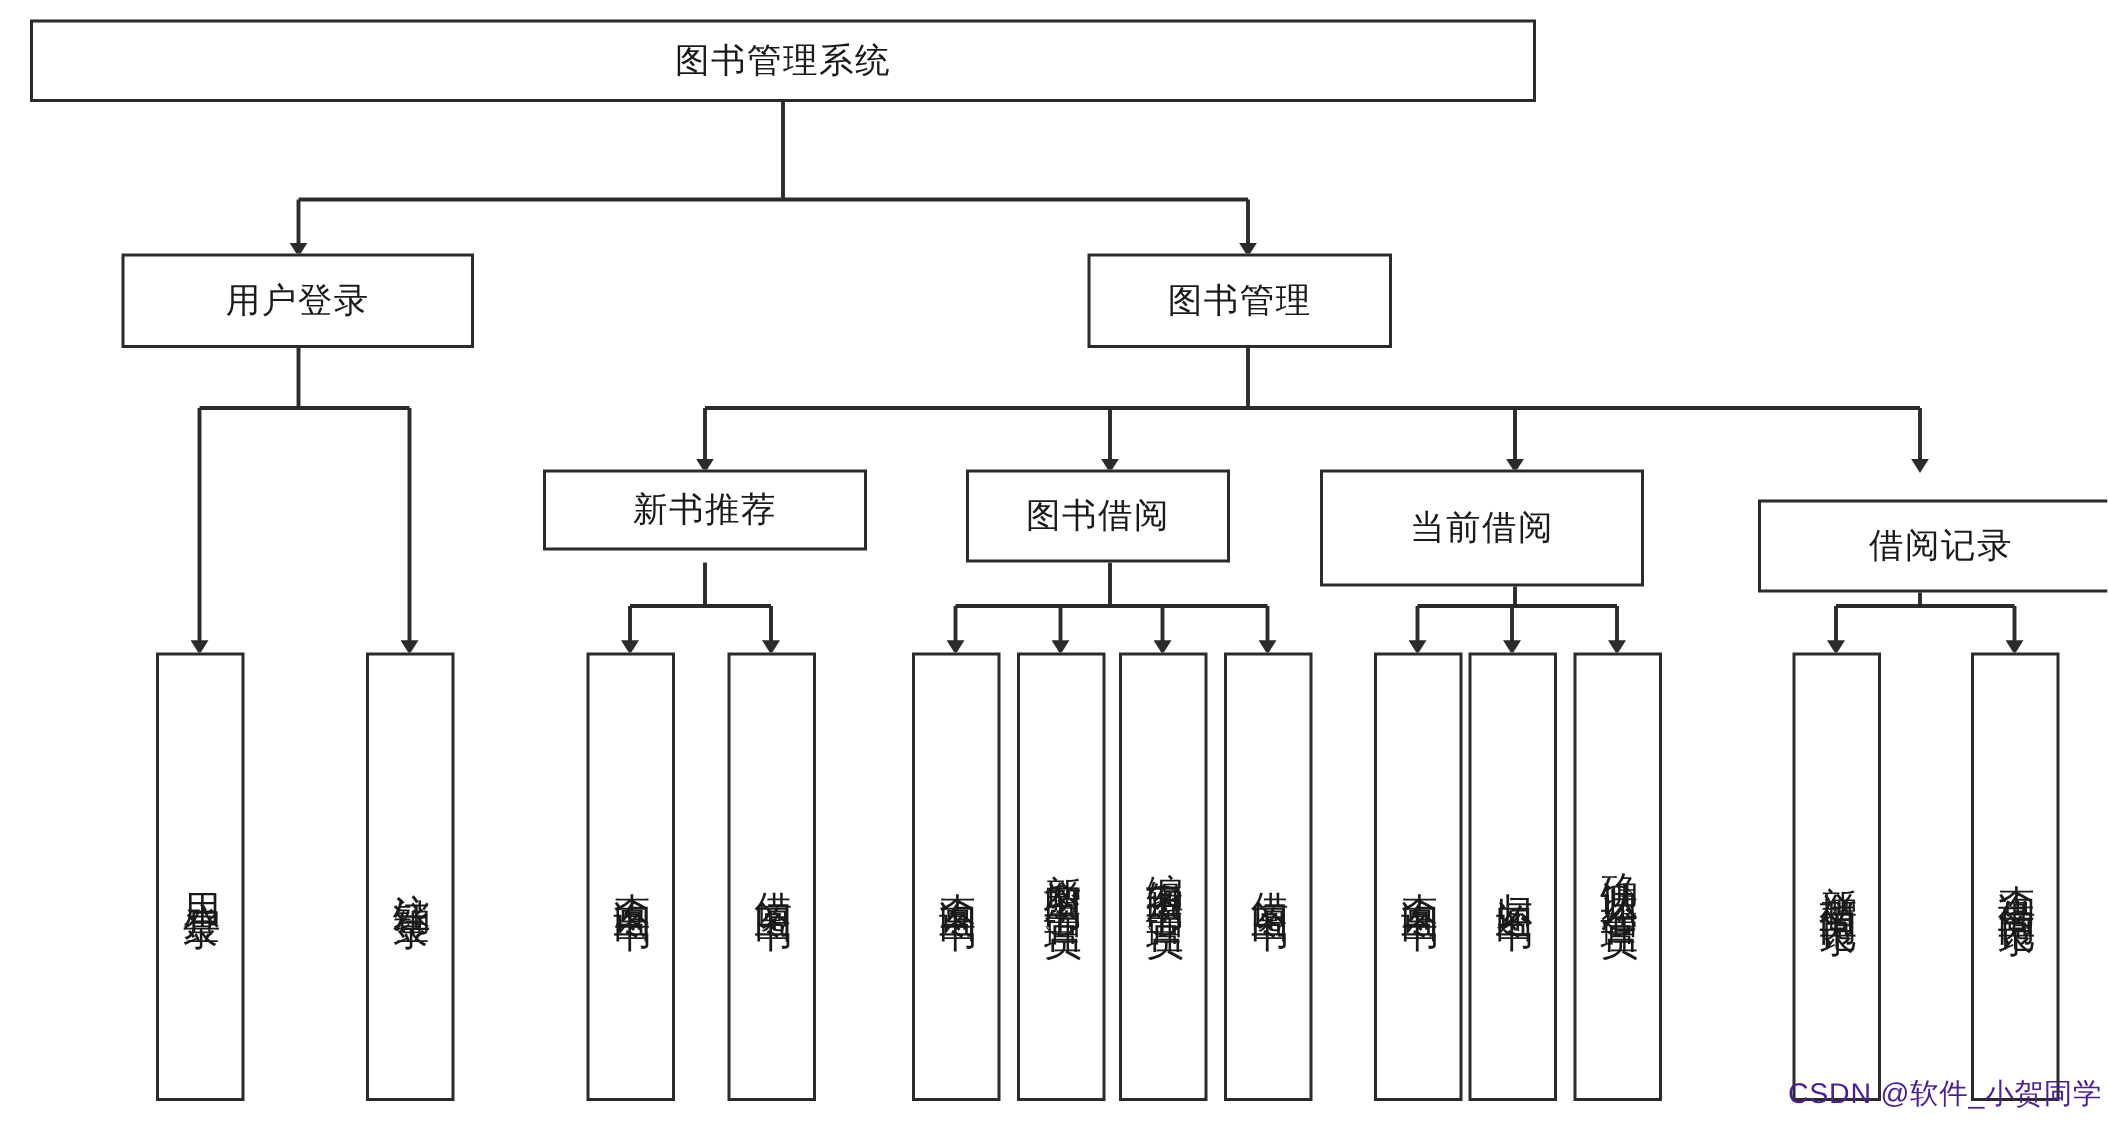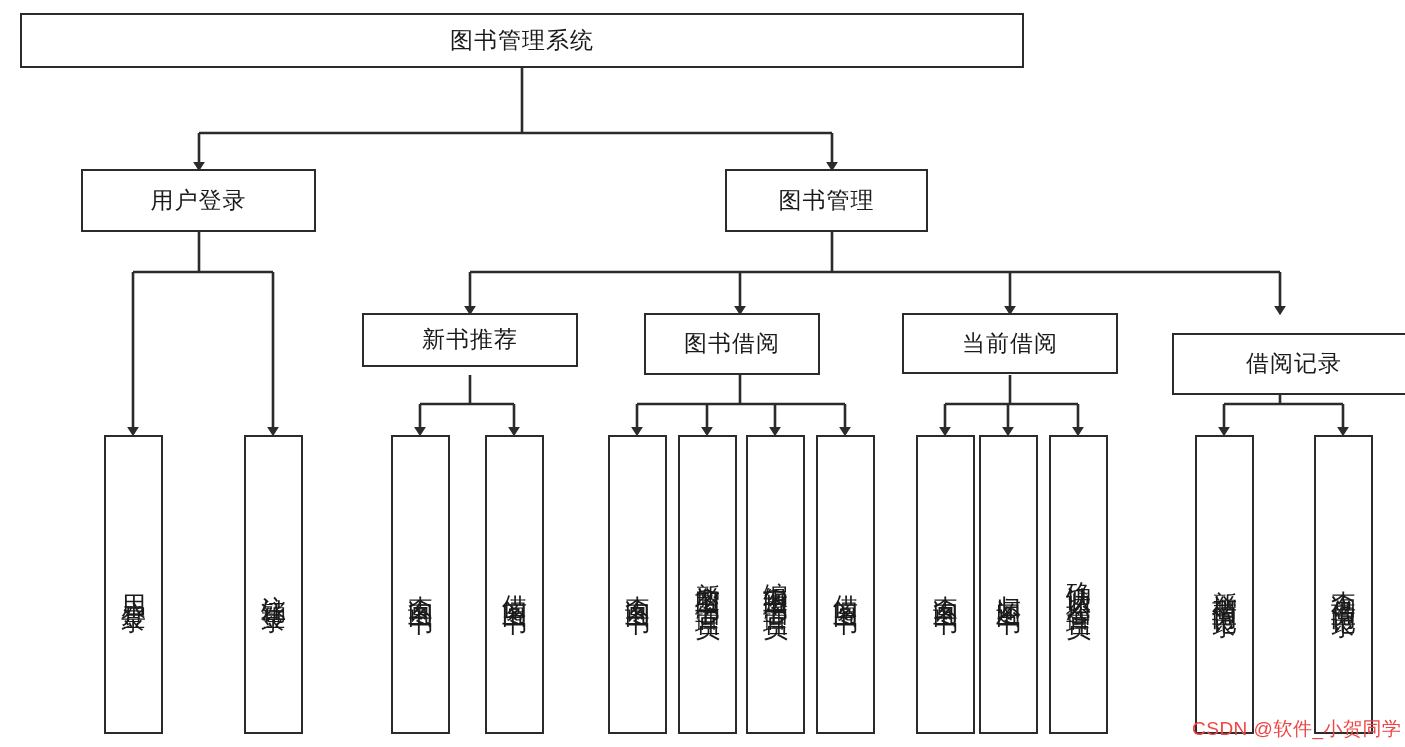--- a/index.html
+++ b/index.html
@@ -51,21 +51,21 @@
   }
   .node.vert .label {
     writing-mode: vertical-rl;
     text-orientation: upright;
     font-size: 25px;
     letter-spacing: 5px;
     line-height: 1.0;
   }
   .watermark {
     position: absolute;
-    color: #ef4444;
+    color: #4c1d95;
     font-size: 19px;
     letter-spacing: 0.5px;
     white-space: nowrap;
     user-select: none;
   }
 </style>
 </head>
 <body>
 
 <div id="canvas">
@@ -134,21 +134,21 @@
   </div>
 
   <div class="node horiz" style="left:362px; top:313px; width:216px; height:54px;">
     <span class="label">新书推荐</span>
   </div>
 
   <div class="node horiz" style="left:632px; top:313px; width:176px; height:62px;margin-left:12px;">
     <span class="label">图书借阅</span>
   </div>
 
-  <div class="node horiz" style="left:902px; top:313px; width:216px; height:61px;">
+  <div class="node horiz" style="left:880px; top:313px; width:216px; height:78px;">
     <span class="label">当前借阅</span>
   </div>
 
   <div class="node horiz" style="left:1172px; top:313px; width:244px; height:62px;margin-top:20px;">
     <span class="label">借阅记录</span>
   </div>
 
   <div class="node vert" style="left:104px; top:435px; width:59px; height:299px;">
     <span class="label">用户登录</span>
   </div>

